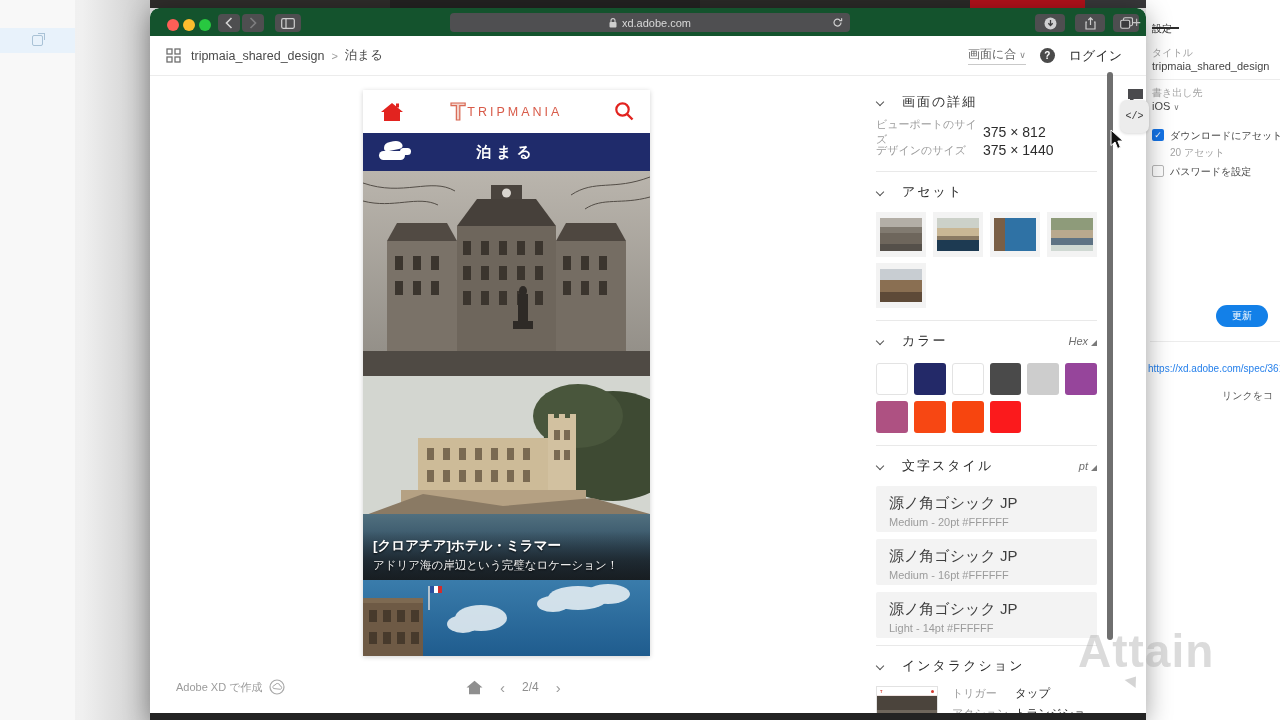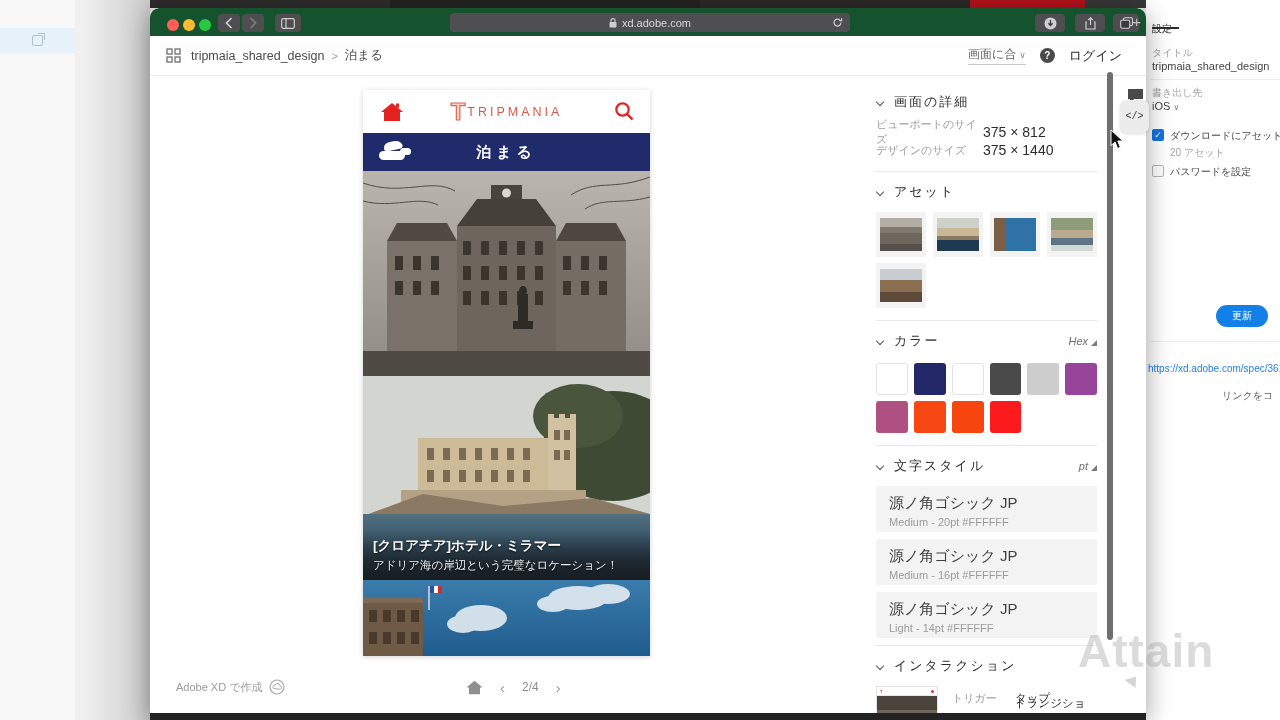--- a/index.html
+++ b/index.html
@@ -62,21 +62,21 @@
   .cap .c-sub{color:#f2f2f2;font-size:11.5px;margin-top:3px;text-shadow:0 1px 2px rgba(0,0,0,.85)}
 
   
   #vfoot{position:absolute;left:0;top:596px;width:700px;height:30px;display:flex;align-items:center}
   #made-with{display:flex;align-items:center;gap:7px;margin-left:26px;color:#9b9b9b;font-size:11px}
   #page-nav{position:absolute;left:316px;top:0;height:30px;display:flex;align-items:center;gap:17px;color:#8f8f8f;font-size:12px}
   .nav-ch{font-size:15px;color:#9a9a9a}
 
   
   #spec{position:absolute;left:713px;top:0;width:247px;height:644px;background:#fff;padding:18px 13px 0;overflow:hidden}
-  .sec-h{display:flex;align-items:center;gap:10px;height:16px}
+  .sec-h{display:flex;align-items:center;gap:18px;height:16px}
   .sec-h .title{font-size:13px;color:#2c2c2c;letter-spacing:2px}
   .sec-h .unit{margin-left:auto;font-size:11px;font-style:italic;color:#6e6e6e;display:flex;align-items:flex-end;gap:3px}
   .chev{width:8px;height:8px;position:relative;flex:none}
   .chev::after{content:"";position:absolute;left:1px;top:1px;width:5px;height:5px;border-left:1.4px solid #555;border-bottom:1.4px solid #555;transform:rotate(-45deg)}
   .tri-corner{width:0;height:0;border-left:6px solid transparent;border-bottom:6px solid #7a7a7a;margin-bottom:1px}
   .kv{display:flex;height:18px;align-items:center}
   .kv .k{width:107px;font-size:11px;color:#9b9b9b}
   .kv .v{font-size:14px;color:#2c2c2c}
   .divider{height:1px;background:#e9e9e9;margin:12px 0 12px}
   #asset-grid{display:grid;grid-template-columns:repeat(4,50px);grid-auto-rows:45px;gap:6px 7px;margin-top:12px}
@@ -93,21 +93,21 @@
   .ts-card{background:#f3f3f3;border-radius:2px;height:46px;padding:8px 13px;margin-bottom:7px}
   .ts-font{font-size:15px;color:#3f3f3f}
   .ts-detail{font-size:11px;color:#9b9b9b;margin-top:3px}
   #inter-block{display:flex;margin-top:12px}
   #inter-thumb{width:62px;height:44px;background:#fff;border:1px solid #e2e2e2;flex:none}
   #inter-thumb .bar{height:9px;background:#fff;border-bottom:1px solid #f0e4e2;display:flex;align-items:center;justify-content:space-between;padding:0 3px}
   #inter-thumb .bar .lg{color:#d23b30;font-size:4px;font-weight:bold}
   #inter-thumb .bar .dot{width:3px;height:3px;border-radius:50%;background:#d23b30}
   #inter-thumb .body{height:34px;background:linear-gradient(180deg,#4b443c 0 40%,#6e665c 40%)}
   #inter-rows{margin-left:14px;flex:1}
-  .ir{display:flex;height:20px;align-items:flex-end}
+  .ir{display:flex;height:20px;align-items:flex-start}
   .ir .k{width:63px;font-size:11px;color:#9b9b9b}
   .ir .v{font-size:11.5px;font-weight:normal;color:#2c2c2c}
 
   
   #vscroll{left:1107px;top:72px;width:6px;height:568px;background:#6f6f6f;border-radius:3px;z-index:2}
   #bubble{left:1127px;top:88px;z-index:2}
   #code-btn{left:1120px;top:100px;width:29px;height:33px;background:#ececec;border-radius:7px;box-shadow:0 1px 3px rgba(0,0,0,.15);display:flex;align-items:center;justify-content:center;font-family:"Liberation Mono","DejaVu Sans Mono",monospace;font-size:10px;color:#3a3a3a;z-index:2}
   #bottom-strip{left:150px;top:713px;width:996px;height:7px;background:#232323;z-index:3}
   #watermark{left:1078px;top:624px;font-size:46px;font-weight:bold;color:rgba(160,160,160,.38);letter-spacing:1px;z-index:4;pointer-events:none}
   #wm-tri{left:1126px;top:678px;width:0;height:0;border-left:8px solid transparent;border-right:4px solid transparent;border-top:11px solid rgba(160,160,160,.45);transform:rotate(-18deg);z-index:4}

